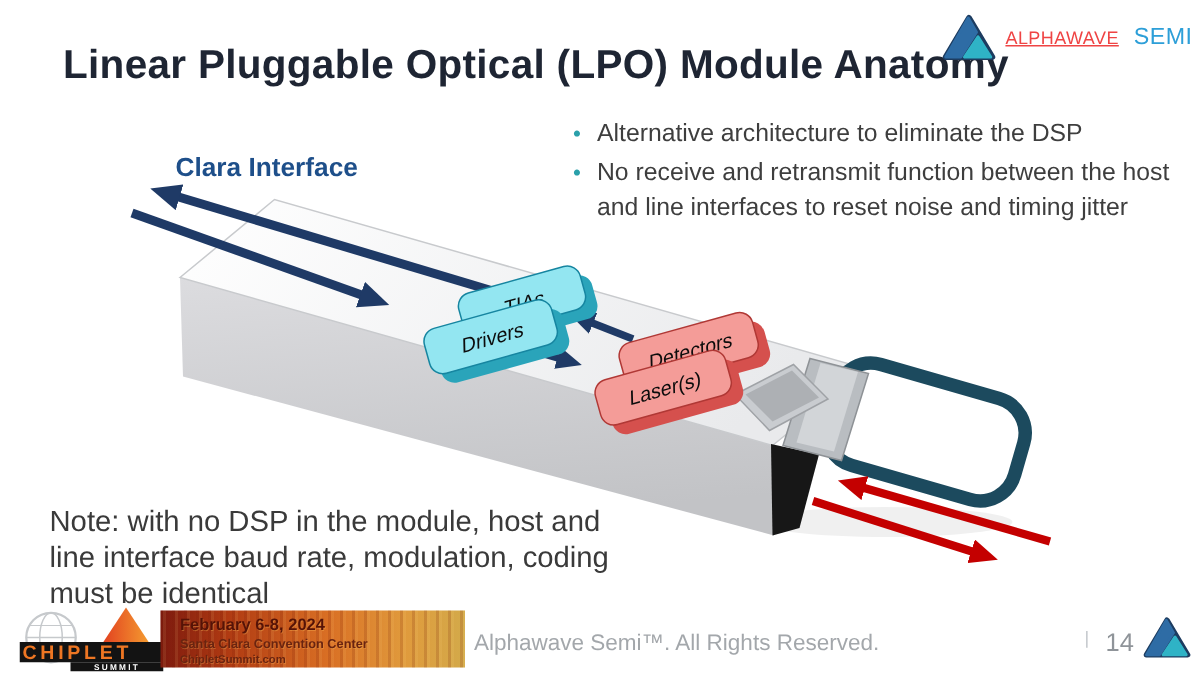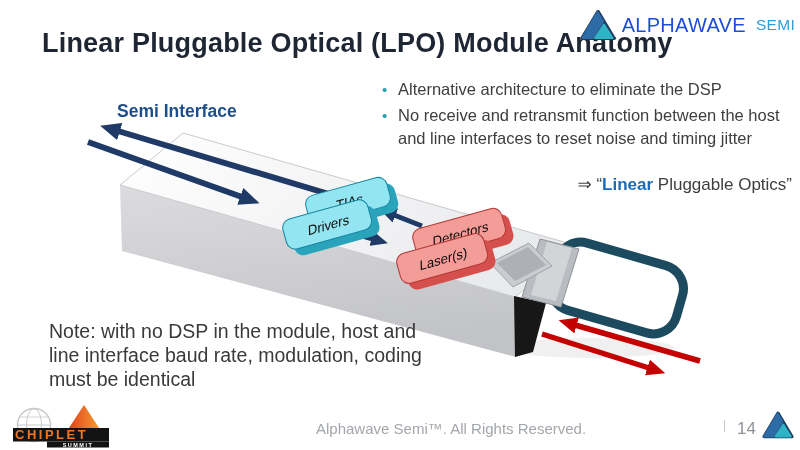--- a/index.html
+++ b/index.html
@@ -6,32 +6,32 @@
   *{box-sizing:border-box;}
   .slide{
     position:relative;width:800px;height:450px;background:#ffffff;overflow:hidden;
     font-family:"Liberation Sans",sans-serif;margin:0 auto;
   }
   .abs{position:absolute;}
   .slide-title{
     left:42px;top:28px;font-size:27px;font-weight:bold;color:#1e2533;letter-spacing:.2px;
   }
   .brand-logo{top:9px;right:5px;display:flex;align-items:center;gap:6px;}
-  .brand-logo .brand-text{font-size:20px;font-weight:500;color:#1d4ed8;letter-spacing:.3px;}
+  .brand-logo .brand-text{font-size:12px;font-weight:500;color:#ef4444;letter-spacing:.3px;text-decoration:underline;}
   .brand-logo .brand-accent{font-size:15.5px;font-weight:500;color:#2d9fd8;margin-left:4px;letter-spacing:.3px;text-align:right;}
   .diagram-svg{left:0;top:0;pointer-events:none;}
   .bullets{left:382px;top:78px;width:420px;}
   .bullet-item{display:flex;margin-bottom:3px;}
   .bullet-dot{width:16px;color:#2aa0aa;font-size:15px;line-height:23px;flex:0 0 16px;}
   .bullet-text{font-size:16.5px;line-height:23px;color:#3e3e3e;width:402px;}
   .conclusion{top:174px;right:8px;font-size:17px;color:#3e3e3e;}
   .conclusion b{color:#1c6bb5;}
   .host-label{left:117px;top:101px;font-size:17.5px;font-weight:bold;color:#1e4f8a;}
   .line-label{left:498px;top:367px;font-size:17.5px;font-weight:bold;color:#c00000;}
-  .note-text{left:33px;top:319px;width:378px;font-size:19.5px;line-height:24px;color:#3a3a3a;margin-left:16px;}
+  .note-text{left:33px;top:336px;width:378px;font-size:19.5px;line-height:24px;color:#3a3a3a;}
   .footer-banner{
     left:107px;top:407px;width:203px;height:38px;
     background:
       repeating-linear-gradient(90deg,rgba(120,30,10,0.18) 0 2px,rgba(255,220,140,0.10) 2px 4px,rgba(120,30,10,0.0) 4px 8px),
       linear-gradient(90deg,#7d1a0e 0%,#b03a12 22%,#d96f24 55%,#e09a3c 80%,#d3aa4a 100%);
     padding:4px 6px 0 13px;
   }
   .footer-banner .banner-date{font-size:11px;font-weight:bold;color:#561307;text-shadow:0.5px 0.5px 0 rgba(255,190,90,.35);}
   .footer-banner .banner-venue{font-size:8.5px;font-weight:bold;color:#6a2410;margin-top:1px;text-shadow:0.5px 0.5px 0 rgba(255,190,90,.3);}
   .footer-banner .banner-site{font-size:7.5px;font-weight:bold;color:#6a2410;margin-top:1px;text-shadow:0.5px 0.5px 0 rgba(255,190,90,.3);}
@@ -132,23 +132,22 @@
     <div class="bullet-item">
       <span class="bullet-dot">•</span>
       <span class="bullet-text">Alternative architecture to eliminate the DSP</span>
     </div>
     <div class="bullet-item">
       <span class="bullet-dot">•</span>
       <span class="bullet-text">No receive and retransmit function between the host and line interfaces to reset noise and timing jitter</span>
     </div>
   </div>
 
-  <div class="abs conclusion"><span>⇒ “</span><b>Linear</b><span> Pluggable Optics”</span></div>
 
-  <div class="abs host-label">Semi Interface</div>
+  <div class="abs host-label">Clara Interface</div>
 
   <div class="abs note-text">Note: with no DSP in the module, host and line interface baud rate, modulation, coding must be identical</div>
 
   <svg class="abs chiplet-logo" width="96" height="48" viewBox="0 0 96 48">
     <defs>
       <linearGradient id="gFlame" x1="0" y1="0" x2="1" y2="0">
         <stop offset="0" stop-color="#dd2b1c"></stop>
           <stop offset="1" stop-color="#f9b234"></stop>
       </linearGradient>
     </defs>
@@ -159,20 +158,25 @@
       <line x1="7" y1="17" x2="35" y2="17" stroke="#c6c9cc" stroke-width="0.8"></line>
       <line x1="7" y1="33" x2="35" y2="33" stroke="#c6c9cc" stroke-width="0.8"></line>
     </g>
     <polygon points="48,40 71,5 94,40" fill="url(#gFlame)"></polygon>
     <rect x="0" y="28" width="96" height="13.5" fill="#131313"></rect>
     <rect x="34" y="41.5" width="62" height="6" fill="#131313"></rect>
     <text x="2" y="39" font-size="13" font-weight="bold" fill="#ee7623" letter-spacing="2.5">CHIPLET</text>
     <text x="65" y="46.5" text-anchor="middle" font-size="5.5" font-weight="bold" fill="#ffffff" letter-spacing="1.5">SUMMIT</text>
   </svg>
 
+  <div class="abs footer-banner">
+    <div class="banner-date">February 6-8, 2024</div>
+    <div class="banner-venue">Santa Clara Convention Center</div>
+    <div class="banner-site">ChipletSummit.com</div>
+  </div>
 
   <div class="abs footer-copyright">Alphawave Semi™. All Rights Reserved.</div>
   <div class="abs footer-separator">|</div>
   <div class="abs footer-page">14</div>
 
   <svg class="abs footer-brand-icon" width="32" height="32" viewBox="0 0 36 32">
     <polygon points="18,3 33.5,29 2.5,29" fill="#1d3c60" stroke="#1d3c60" stroke-width="4" stroke-linejoin="round"></polygon>
     <polygon points="15,29 32.5,29 24,15.5" fill="#2fb3c6" stroke="#2fb3c6" stroke-width="2" stroke-linejoin="round"></polygon>
     <polygon points="17.5,3 23,12.5 12.5,29 2.5,29" fill="#2e6ca5" stroke="#2e6ca5" stroke-width="2" stroke-linejoin="round"></polygon>
   </svg>

